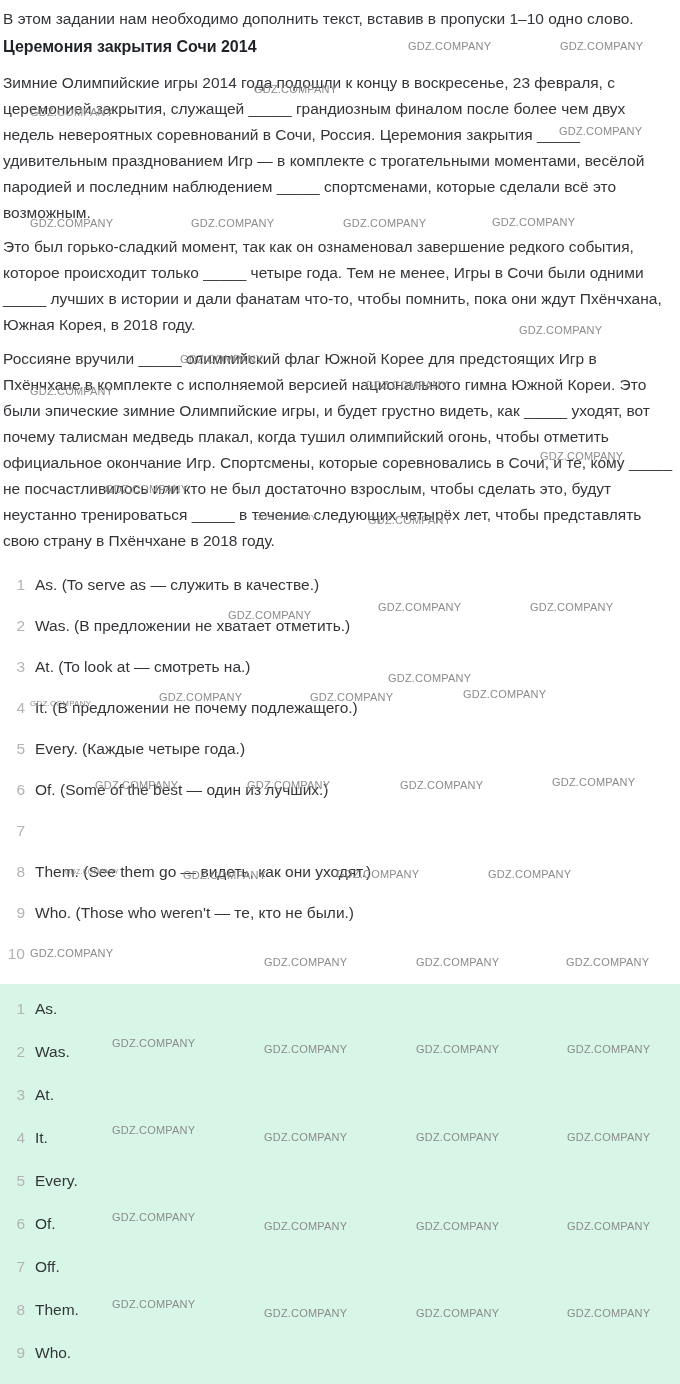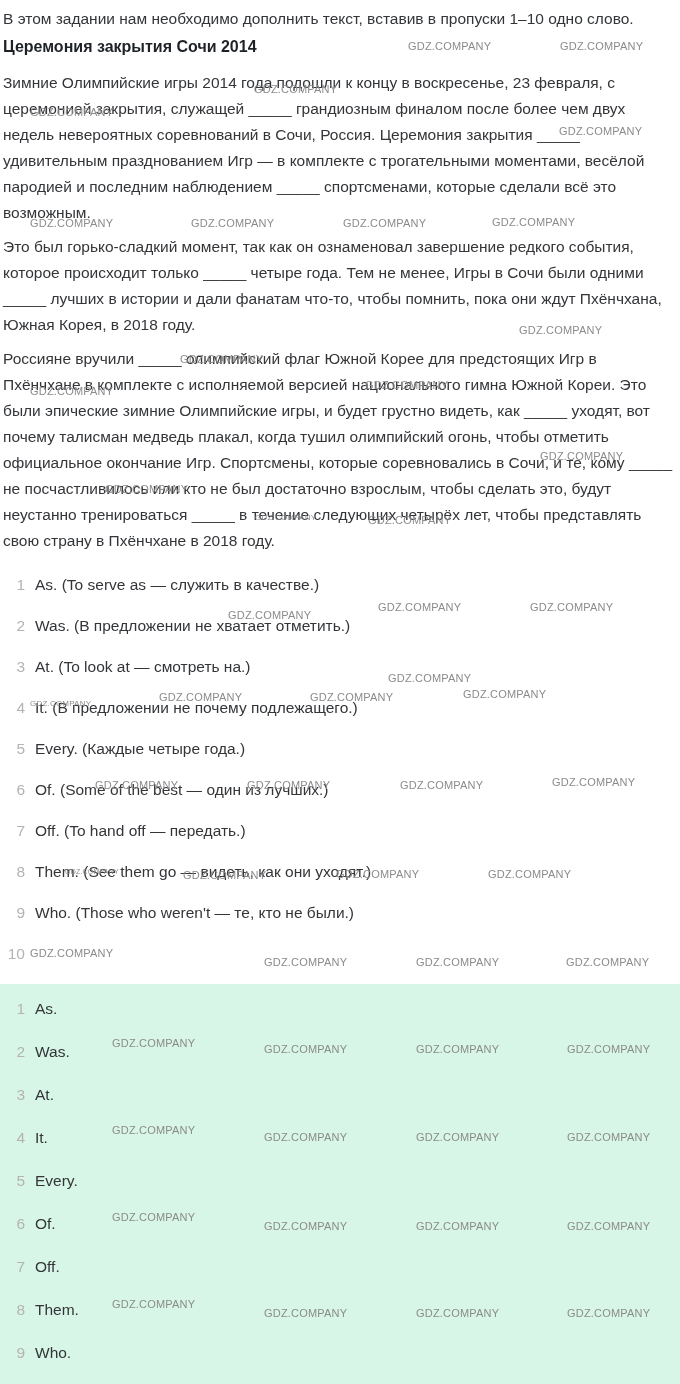--- a/index.html
+++ b/index.html
@@ -105,21 +105,20 @@
         <div class="answer-row">
           <span class="num">5</span>
           <span class="txt">Every. (Каждые четыре года.)</span>
         </div>
         <div class="answer-row">
           <span class="num">6</span>
           <span class="txt">Of. (Some of the best — один из лучших.)</span>
         </div>
         <div class="answer-row">
           <span class="num">7</span>
-          <span class="txt">Off. (To hand off — передать.)</span>
         </div>
         <div class="answer-row">
           <span class="num">8</span>
           <span class="txt">Them. (See them go — видеть, как они уходят.)</span>
         </div>
         <div class="answer-row">
           <span class="num">9</span>
           <span class="txt">Who. (Those who weren't — те, кто не были.)</span>
         </div>
         <div class="answer-row">

